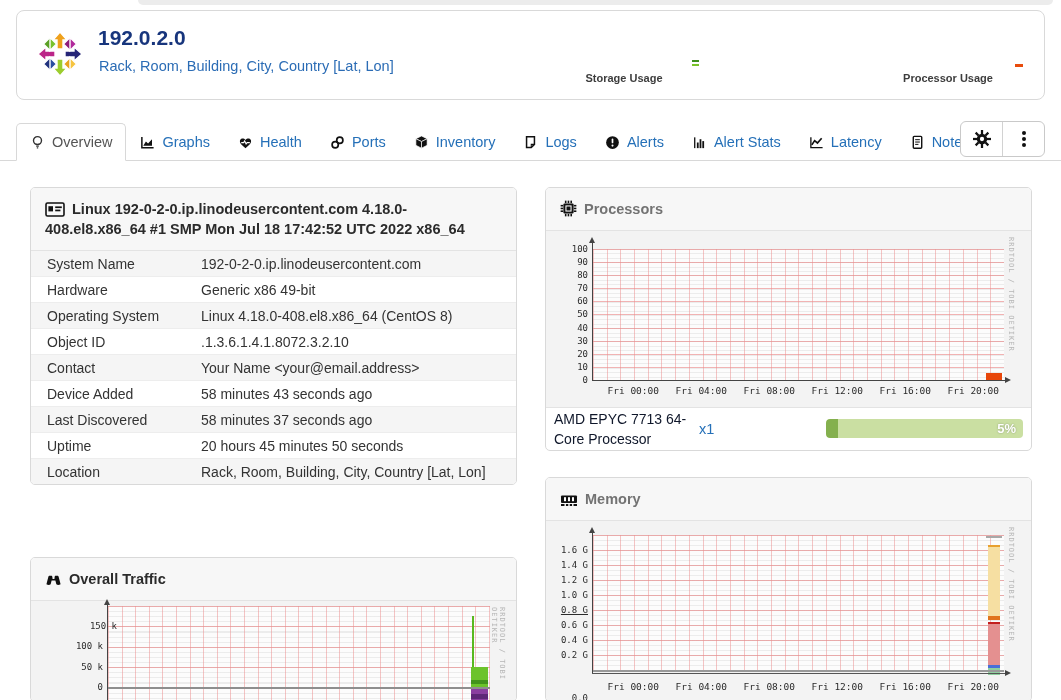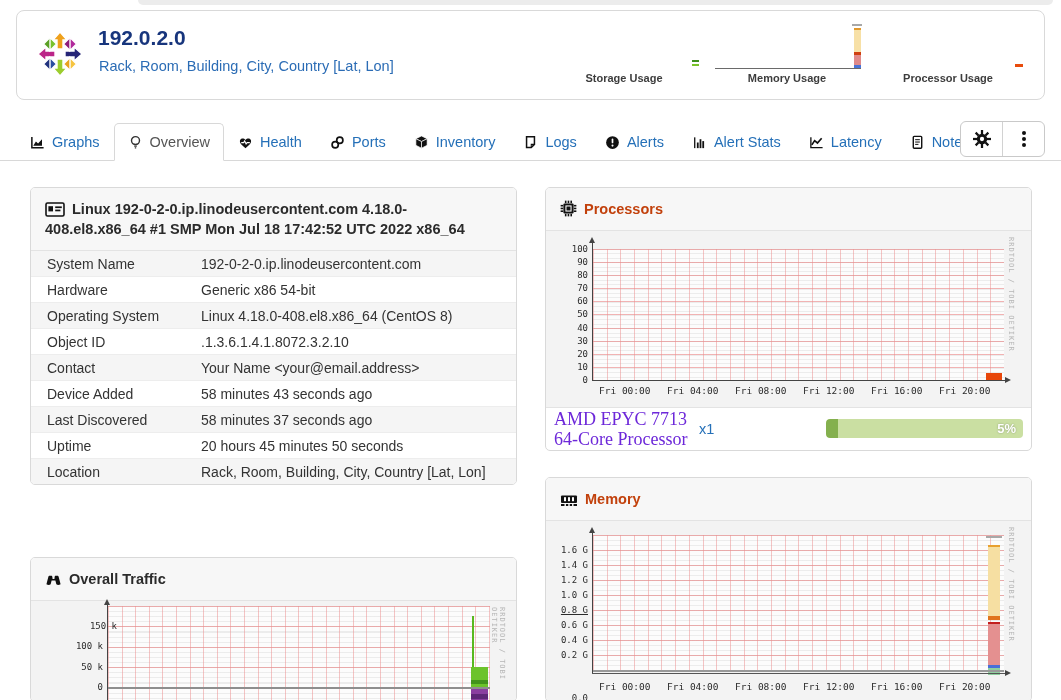--- a/index.html
+++ b/index.html
@@ -30,21 +30,21 @@
                overflow:hidden;background:#fff;}
   .abtn{width:41px;height:34px;display:flex;align-items:center;justify-content:center;cursor:pointer;}
   .abtn + .abtn{border-left:1px solid #d2d2d2;}
   .kebab{width:4px;height:4px;border-radius:50%;background:#111;box-shadow:0 -6px 0 #111,0 6px 0 #111;}
 
   
   .panel{position:absolute;background:#fff;border:1px solid #d9d9d9;border-radius:5px;overflow:hidden;}
   .p-head{background:#f7f7f7;border-bottom:1px solid #e3e3e3;padding:11px 14px;font-size:14.5px;
           font-weight:bold;color:#2b2b2b;line-height:20px;}
   .p-head svg{vertical-align:-3px;margin-right:7px;}
-  .p-head .blue{color:#c2410c;}
+  .p-head .blue{color:#737373;}
 
   .sys-panel{left:30px;top:187px;width:485px;}
   .irow{display:flex;font-size:14px;color:#333;align-items:center;}
   .irow:nth-child(odd){background:#f5f5f5;}
   .irow + .irow{border-top:1px solid #ededed;}
   .irow .k{flex:0 0 154px;padding:4.5px 0 4.5px 16px;}
   .irow .v{flex:1;padding:4.5px 8px 4.5px 0;}
   .btn-view{float:right;margin-right:-2px;background:#337ab7;border:1px solid #2e6da4;color:#fff;font-size:13px;
             font-weight:bold;padding:2px 9px;border-radius:4px;display:inline-flex;gap:6px;align-items:center;cursor:pointer;}
 
@@ -64,30 +64,30 @@
       repeating-linear-gradient(to bottom,rgba(120,120,120,.12) 0 1px,transparent 1px 4.4px);}
   .plot.grid-mem{background-image:
       repeating-linear-gradient(to right,rgba(236,140,140,.5) 0 1px,transparent 1px 13.7px),
       repeating-linear-gradient(to bottom,rgba(228,90,90,.45) 0 1px,transparent 1px 15px),
       repeating-linear-gradient(to bottom,rgba(120,120,120,.12) 0 1px,transparent 1px 5px);}
   .plot.grid-traffic{background-image:
       repeating-linear-gradient(to right,rgba(236,140,140,.5) 0 1px,transparent 1px 13.6px),
       repeating-linear-gradient(to bottom,rgba(228,90,90,.45) 0 1px,transparent 1px 20.4px),
       repeating-linear-gradient(to bottom,rgba(120,120,120,.12) 0 1px,transparent 1px 5.1px);}
   .yt{position:absolute;font:9px "DejaVu Sans Mono","Liberation Mono",monospace;color:#2b2b2b;text-align:right;}
-  .xt{position:absolute;width:60px;text-align:left;font:9.5px "DejaVu Sans Mono","Liberation Mono",monospace;color:#2b2b2b;}
+  .xt{position:absolute;width:60px;text-align:right;font:9.5px "DejaVu Sans Mono","Liberation Mono",monospace;color:#2b2b2b;}
   .axis{position:absolute;background:#444;}
   .arrow-up{position:absolute;width:0;height:0;border-left:3.5px solid transparent;border-right:3.5px solid transparent;border-bottom:6px solid #444;}
   .arrow-right{position:absolute;width:0;height:0;border-top:3.5px solid transparent;border-bottom:3.5px solid transparent;border-left:6px solid #444;}
   .credit{position:absolute;writing-mode:vertical-rl;font:7px "DejaVu Sans Mono","Liberation Mono",monospace;
           letter-spacing:1px;color:#b5b5b5;}
 
   
   .proc-foot{display:flex;align-items:center;padding:7px 8px;border-top:1px solid #e3e3e3;height:42px;box-sizing:border-box;}
-  .cpu-link{width:135px;margin-right:10px;font-size:18px;line-height:20px;color:#6d28d9;cursor:pointer;font-family:Liberation Serif, serif;}
+  .cpu-link{width:135px;margin-right:10px;font-size:14px;line-height:20px;color:#0f172a;cursor:pointer;}
   .cpu-count{font-size:14.5px;color:#2570b8;}
   .progress{margin-left:auto;width:197px;height:19px;background:#cadfa2;border-radius:4px;position:relative;overflow:hidden;}
   .progress .fill{position:absolute;left:0;top:0;bottom:0;width:6%;background:#84b04e;border-radius:4px 0 0 4px;}
   .progress .pct{position:absolute;right:7px;top:0;line-height:19px;font-size:13px;font-weight:bold;color:#fff;
                  text-shadow:0 0 2px rgba(0,0,0,.3);}
 </style>
 </head>
 <body>
 
 <div class="stage">
@@ -113,54 +113,43 @@
     <div class="dev-title">192.0.2.0</div>
     <a class="dev-sub">Rack, Room, Building, City, Country [Lat, Lon]</a>
 
     <div class="mini" style="left:531px;">
       <div class="mini-plot">
         <div class="seg" style="right:1px;width:7px;bottom:7px;height:2px;background:#3f8f1f;"></div>
         <div class="seg" style="right:1px;width:7px;bottom:3px;height:2px;background:#7ac32a;"></div>
       </div>
       <div class="mini-label">Storage Usage</div>
     </div>
-    <div class="mini" style="left:694px;">
-      <div class="mini-plot">
-        <div class="mini-base"></div>
-        <div class="seg" style="right:2px;width:7px;bottom:1px;height:3px;background:#4a74d8;"></div>
-        <div class="seg" style="right:2px;width:7px;bottom:4px;height:10px;background:#e08a8a;"></div>
-        <div class="seg" style="right:2px;width:7px;bottom:14px;height:3px;background:#d04010;"></div>
-        <div class="seg" style="right:2px;width:7px;bottom:17px;height:22px;background:#f7e0a6;border-top:2px solid #e2992c;"></div>
-        <div class="seg" style="right:1px;width:10px;bottom:43px;height:2px;background:#a8a8a8;"></div>
-      </div>
-      <div class="mini-label">Memory Usage</div>
-    </div>
     <div class="mini" style="left:855px;">
       <div class="mini-plot">
         <div class="seg" style="right:1px;width:8px;bottom:2px;height:3px;background:#e84c0c;"></div>
       </div>
       <div class="mini-label">Processor Usage</div>
     </div>
   </div>
 
   <div class="tabbar">
     <div class="tabs">
-      <div class="tab">
-        <svg width="15" height="15" viewBox="0 0 16 16">
-            <path d="M2 2v11.5h12.5" fill="none" stroke="#111" stroke-width="1.6"></path>
-            <path d="M3.5 11.5 6.3 7l2.3 2.1 4.2-4.6v7Z" fill="#111"></path>
-          </svg>
-        <span>Graphs</span>
-      </div>
       <div class="tab active">
         <svg width="15" height="15" viewBox="0 0 15 15">
             <circle cx="7.5" cy="5.6" r="4" fill="none" stroke="#333" stroke-width="1.4"></circle>
             <path d="M6 9.4h3M6.2 11.1h2.6M6.8 12.8h1.4" stroke="#333" stroke-width="1.2" fill="none"></path>
           </svg>
         <span>Overview</span>
+      </div>
+      <div class="tab">
+        <svg width="15" height="15" viewBox="0 0 16 16">
+            <path d="M2 2v11.5h12.5" fill="none" stroke="#111" stroke-width="1.6"></path>
+            <path d="M3.5 11.5 6.3 7l2.3 2.1 4.2-4.6v7Z" fill="#111"></path>
+          </svg>
+        <span>Graphs</span>
       </div>
       <div class="tab">
         <svg width="15" height="15" viewBox="0 0 15 15">
             <path d="M7.5 13.2C2.6 9.6 1.1 6.9 2.3 4.8 3.3 3 5.8 2.8 7.5 4.9c1.7-2.1 4.2-1.9 5.2-.1 1.2 2.1-.3 4.8-5.2 8.4Z" fill="#111"></path>
             <polyline points="3.2,7.6 5.7,7.6 6.7,5.9 8.1,9 9.1,7.6 11.8,7.6" fill="none" stroke="#fff" stroke-width="1.1"></polyline>
           </svg>
         <span>Health</span>
       </div>
       <div class="tab">
         <svg width="15" height="15" viewBox="0 0 15 15">
@@ -258,21 +247,21 @@
           <rect x="10.2" y="7.6" width="5.2" height="1.7" fill="#111"></rect>
         </svg><span>Linux 192-0-2-0.ip.linodeusercontent.com 4.18.0-408.el8.x86_64 #1 SMP Mon Jul 18 17:42:52 UTC 2022 x86_64</span>
     </div>
     <div>
       <div class="irow">
           <span class="k">System Name</span>
           <span class="v">192-0-2-0.ip.linodeusercontent.com</span>
         </div>
       <div class="irow">
           <span class="k">Hardware</span>
-          <span class="v">Generic x86 54-bit</span>
+          <span class="v">Generic x86 49-bit</span>
         </div>
       <div class="irow">
           <span class="k">Operating System</span>
           <span class="v">Linux 4.18.0-408.el8.x86_64 (CentOS 8)</span>
         </div>
       <div class="irow">
           <span class="k">Object ID</span>
           <span class="v">.1.3.6.1.4.1.8072.3.2.10</span>
         </div>
       <div class="irow">

